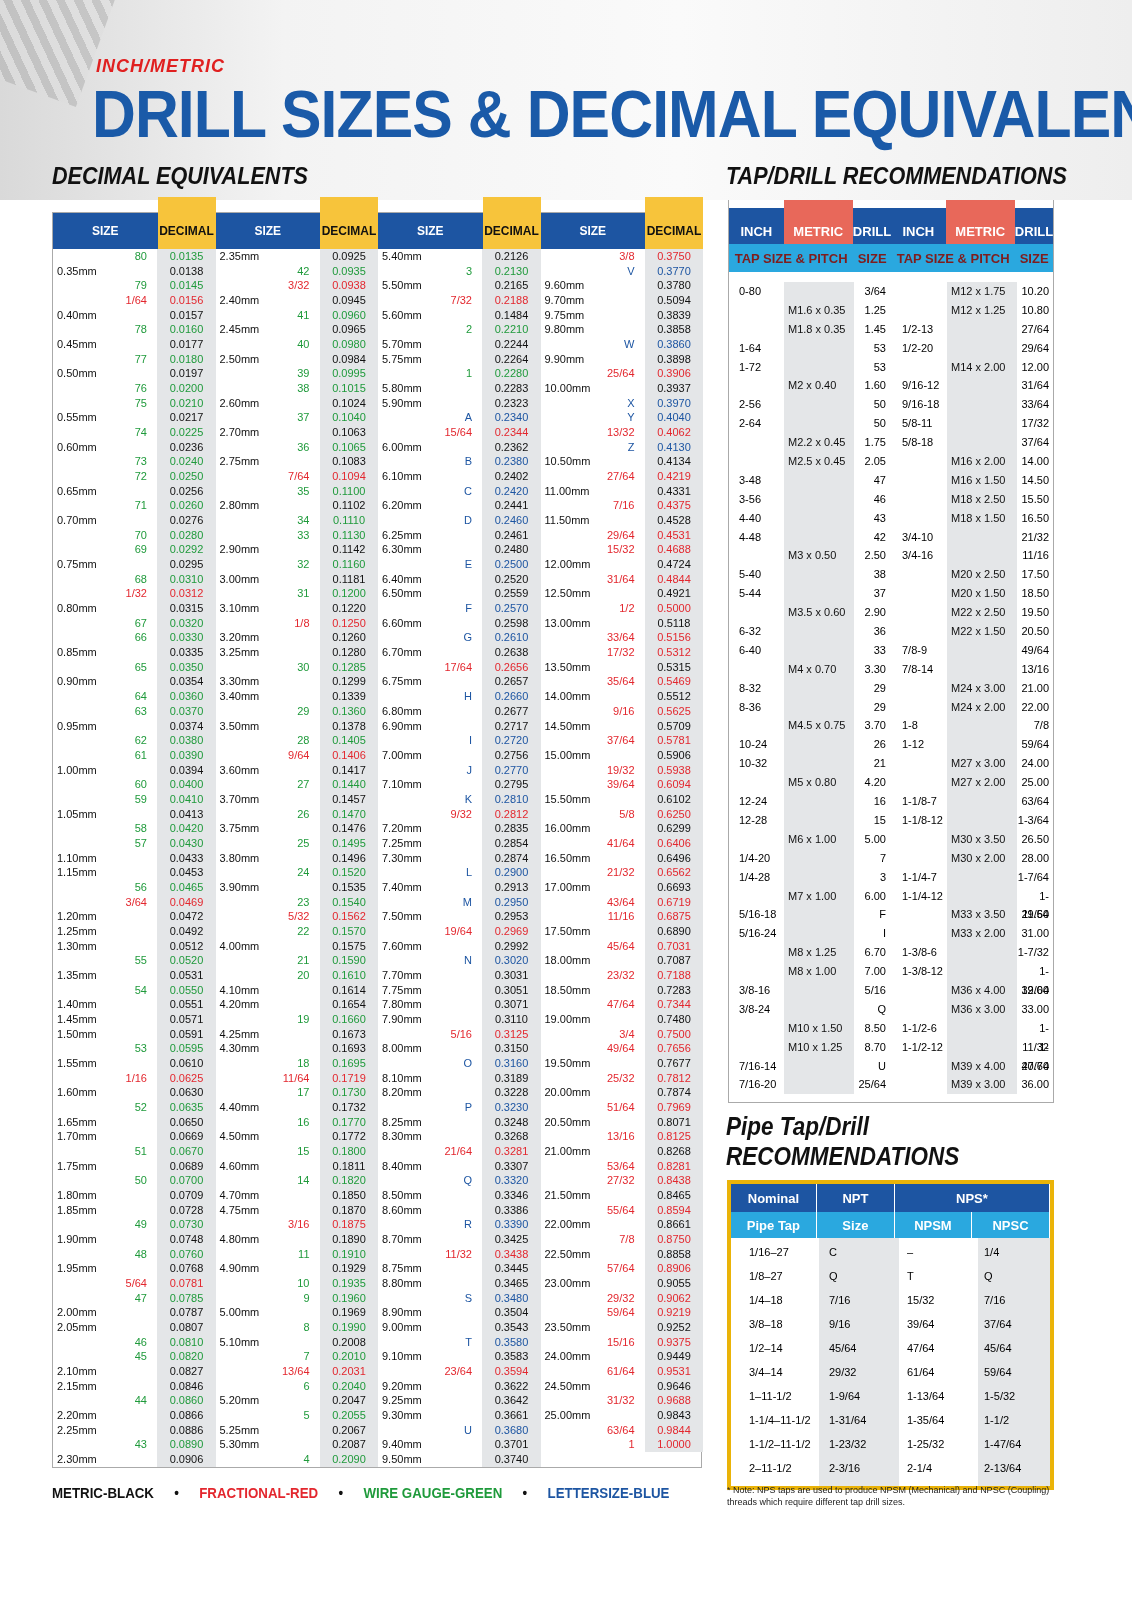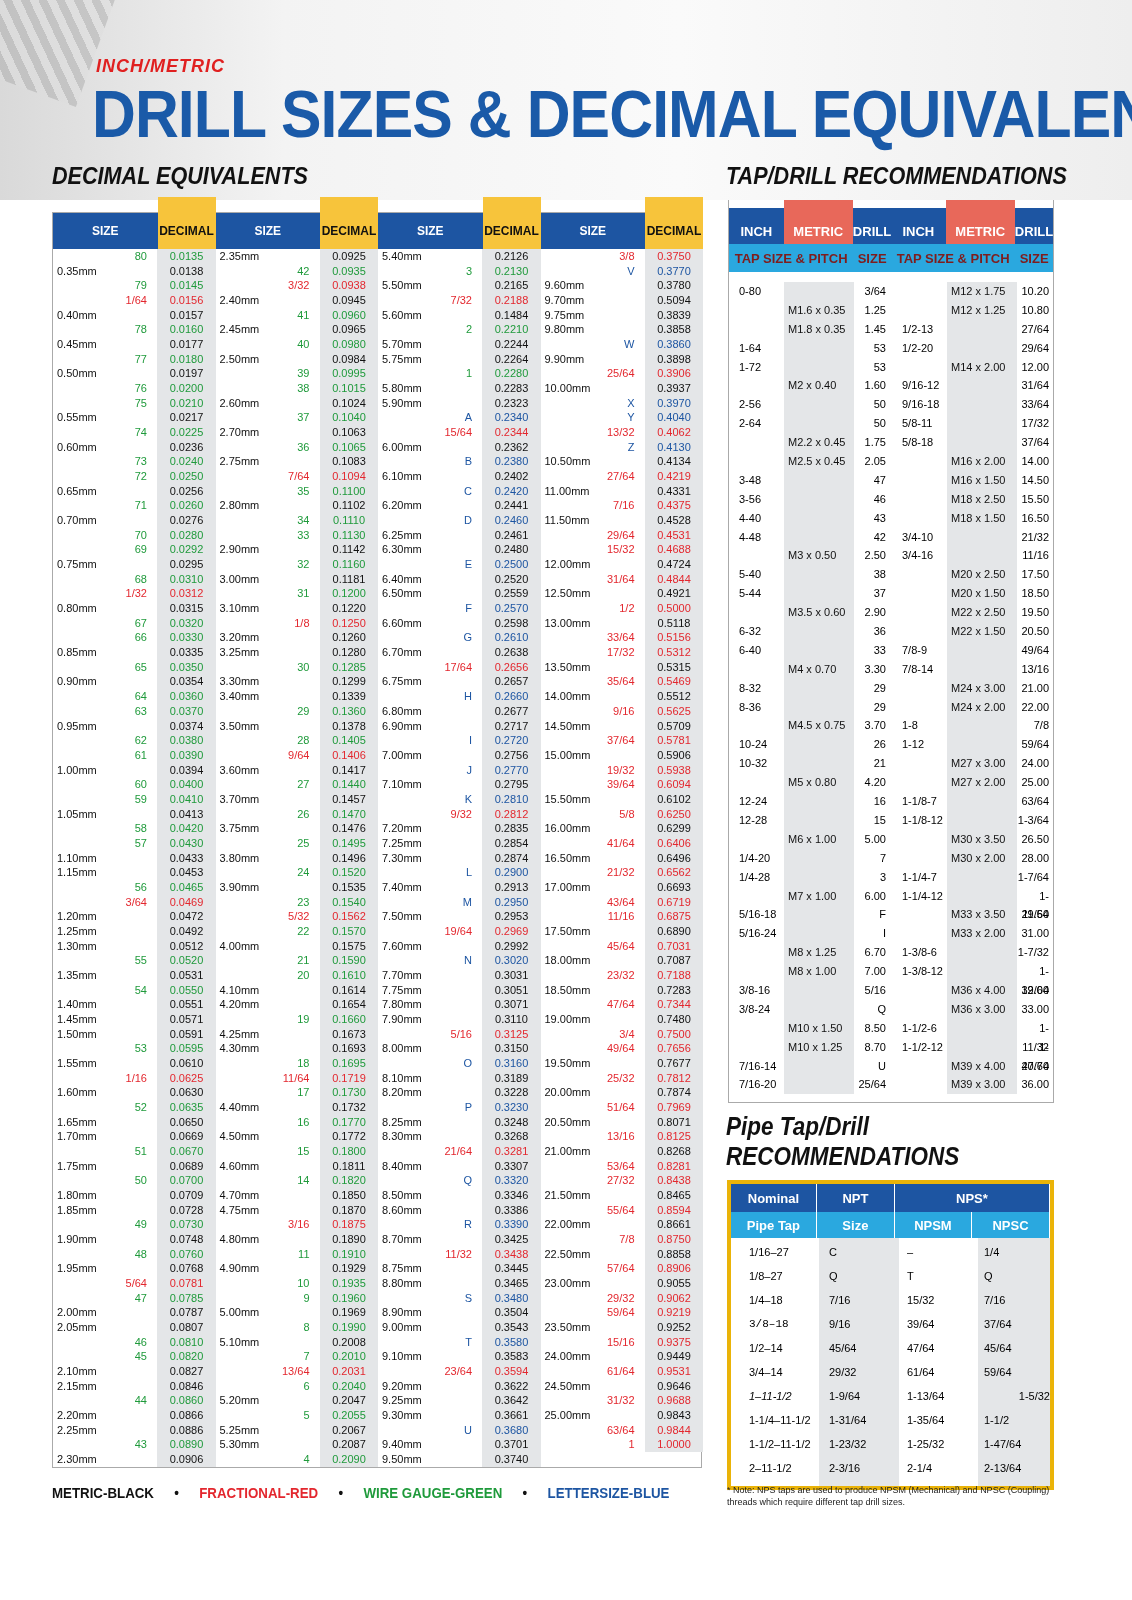--- a/index.html
+++ b/index.html
@@ -2231,42 +2231,42 @@
         <div style="width: 79px; padding-left: 12px;">T</div>
         <div style="width: 80px; padding-left: 12px;">Q</div>
       </div>
       <div class="pr">
         <div style="width: 88px;">1/4–18</div>
         <div style="width: 80px; padding-left: 12px;">7/16</div>
         <div style="width: 79px; padding-left: 12px;">15/32</div>
         <div style="width: 80px; padding-left: 12px;">7/16</div>
       </div>
       <div class="pr">
-        <div style="width: 88px; font-family: Liberation Mono, monospace;">3/8–18</div>
+        <div style="width: 88px;">3/8–18</div>
         <div style="width: 80px; padding-left: 12px;">9/16</div>
         <div style="width: 79px; padding-left: 12px;">39/64</div>
         <div style="width: 80px; padding-left: 12px;">37/64</div>
       </div>
       <div class="pr">
         <div style="width: 88px;">1/2–14</div>
         <div style="width: 80px; padding-left: 12px;">45/64</div>
         <div style="width: 79px; padding-left: 12px;">47/64</div>
         <div style="width: 80px; padding-left: 12px;">45/64</div>
       </div>
       <div class="pr">
         <div style="width: 88px;">3/4–14</div>
         <div style="width: 80px; padding-left: 12px;">29/32</div>
         <div style="width: 79px; padding-left: 12px;">61/64</div>
         <div style="width: 80px; padding-left: 12px;">59/64</div>
       </div>
       <div class="pr">
-        <div style="width: 88px; font-style: italic;">1–11-1/2</div>
+        <div style="width: 88px;">1–11-1/2</div>
         <div style="width: 80px; padding-left: 12px;">1-9/64</div>
         <div style="width: 79px; padding-left: 12px;">1-13/64</div>
-        <div style="width: 80px; padding-left: 12px; text-align: right;">1-5/32</div>
+        <div style="width: 80px; padding-left: 12px;">1-5/32</div>
       </div>
       <div class="pr">
         <div style="width: 88px;">1-1/4–11-1/2</div>
         <div style="width: 80px; padding-left: 12px;">1-31/64</div>
         <div style="width: 79px; padding-left: 12px;">1-35/64</div>
         <div style="width: 80px; padding-left: 12px;">1-1/2</div>
       </div>
       <div class="pr">
         <div style="width: 88px;">1-1/2–11-1/2</div>
         <div style="width: 80px; padding-left: 12px;">1-23/32</div>

